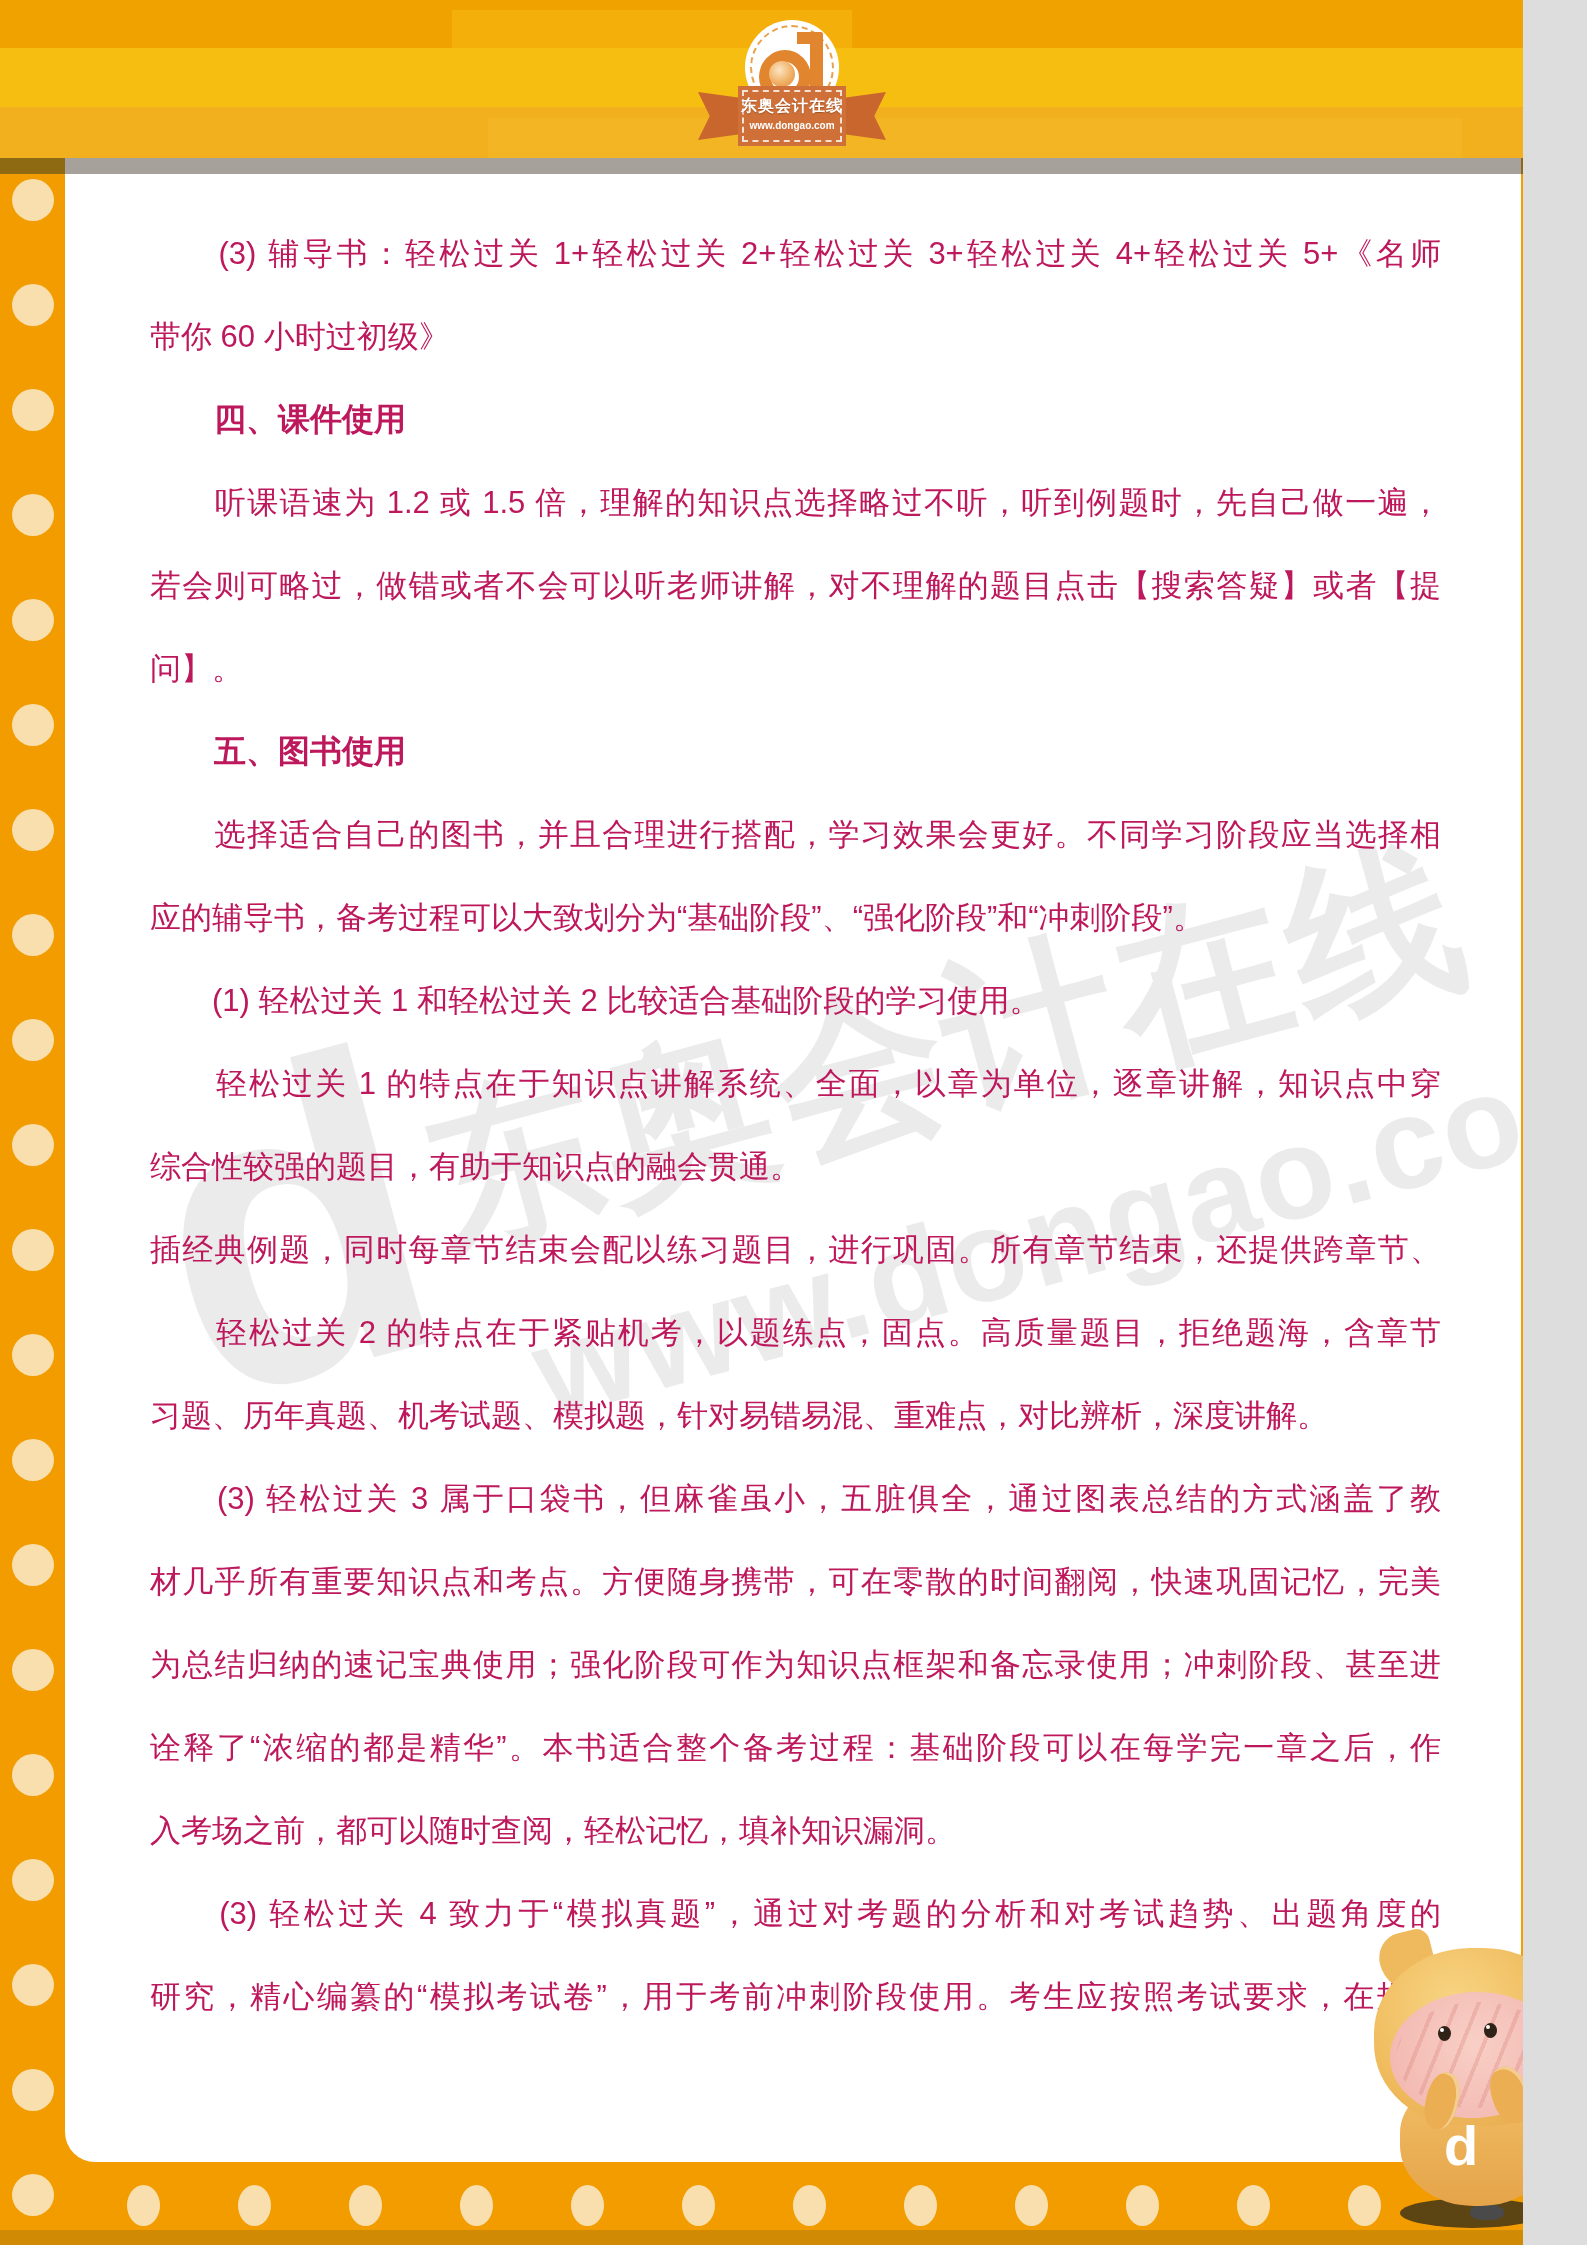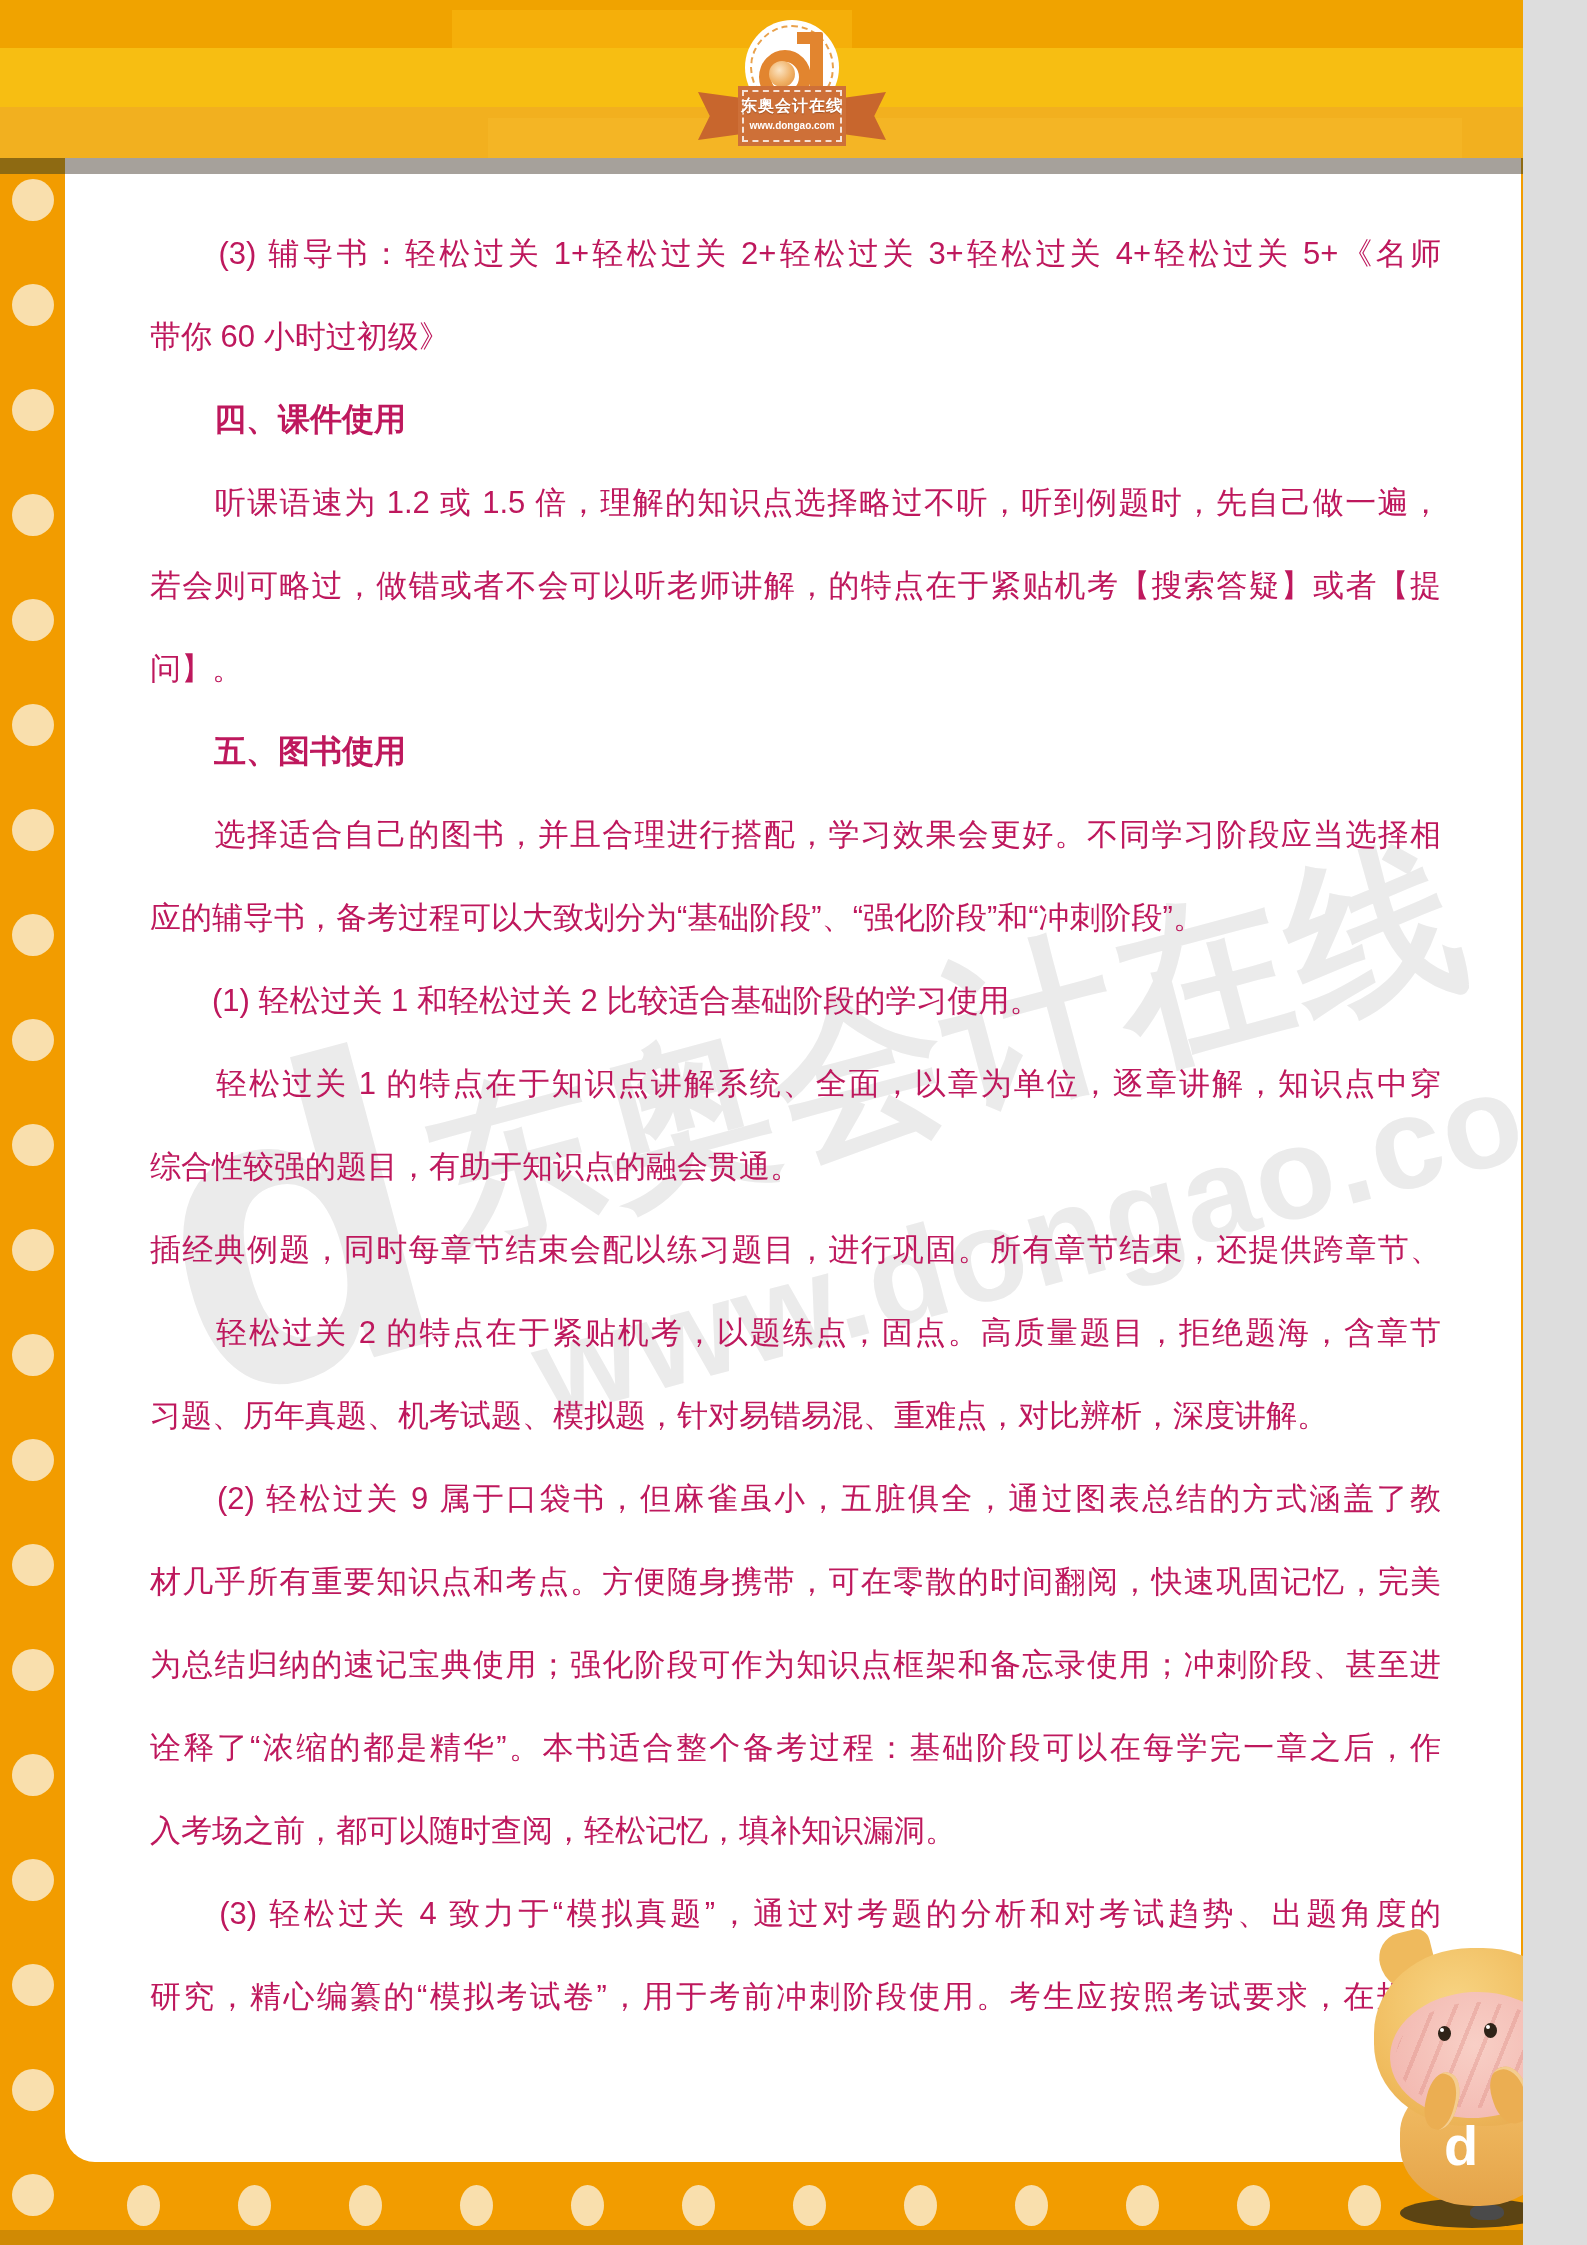--- a/index.html
+++ b/index.html
@@ -119,32 +119,32 @@
         <span class="wm-d">d</span>
         <span class="wm-brand">东奥会计在线</span>
       </div>
       <div class="wm-url">www.dongao.com</div>
     </div>
     <div id="doc">
         <div class="tline full">　　(3) 辅导书：轻松过关 1+轻松过关 2+轻松过关 3+轻松过关 4+轻松过关 5+《名师</div>
         <div class="tline">带你 60 小时过初级》</div>
         <div class="tline hd">　　四、课件使用</div>
         <div class="tline full">　　听课语速为 1.2 或 1.5 倍，理解的知识点选择略过不听，听到例题时，先自己做一遍，</div>
-        <div class="tline full">若会则可略过，做错或者不会可以听老师讲解，的特点在于紧贴机考【搜索答疑】或者【提</div>
+        <div class="tline full">若会则可略过，做错或者不会可以听老师讲解，对不理解的题目点击【搜索答疑】或者【提</div>
         <div class="tline">问】。</div>
         <div class="tline hd">　　五、图书使用</div>
         <div class="tline full">　　选择适合自己的图书，并且合理进行搭配，学习效果会更好。不同学习阶段应当选择相</div>
         <div class="tline">应的辅导书，备考过程可以大致划分为“基础阶段”、“强化阶段”和“冲刺阶段”。</div>
         <div class="tline">　　(1) 轻松过关 1 和轻松过关 2 比较适合基础阶段的学习使用。</div>
         <div class="tline full">　　轻松过关 1 的特点在于知识点讲解系统、全面，以章为单位，逐章讲解，知识点中穿</div>
         <div class="tline">综合性较强的题目，有助于知识点的融会贯通。</div>
         <div class="tline full">插经典例题，同时每章节结束会配以练习题目，进行巩固。所有章节结束，还提供跨章节、</div>
         <div class="tline full">　　轻松过关 2 的特点在于紧贴机考，以题练点，固点。高质量题目，拒绝题海，含章节</div>
         <div class="tline">习题、历年真题、机考试题、模拟题，针对易错易混、重难点，对比辨析，深度讲解。</div>
-        <div class="tline full">　　(2) 轻松过关 9 属于口袋书，但麻雀虽小，五脏俱全，通过图表总结的方式涵盖了教</div>
+        <div class="tline full">　　(3) 轻松过关 3 属于口袋书，但麻雀虽小，五脏俱全，通过图表总结的方式涵盖了教</div>
         <div class="tline full">材几乎所有重要知识点和考点。方便随身携带，可在零散的时间翻阅，快速巩固记忆，完美</div>
         <div class="tline full">为总结归纳的速记宝典使用；强化阶段可作为知识点框架和备忘录使用；冲刺阶段、甚至进</div>
         <div class="tline full">诠释了“浓缩的都是精华”。本书适合整个备考过程：基础阶段可以在每学完一章之后，作</div>
         <div class="tline">入考场之前，都可以随时查阅，轻松记忆，填补知识漏洞。</div>
         <div class="tline full">　　(3) 轻松过关 4 致力于“模拟真题”，通过对考题的分析和对考试趋势、出题角度的</div>
         <div class="tline full">研究，精心编纂的“模拟考试卷”，用于考前冲刺阶段使用。考生应按照考试要求，在规定</div>
       </div>
   </div>
 
   <div class="bottom-strip"></div>

